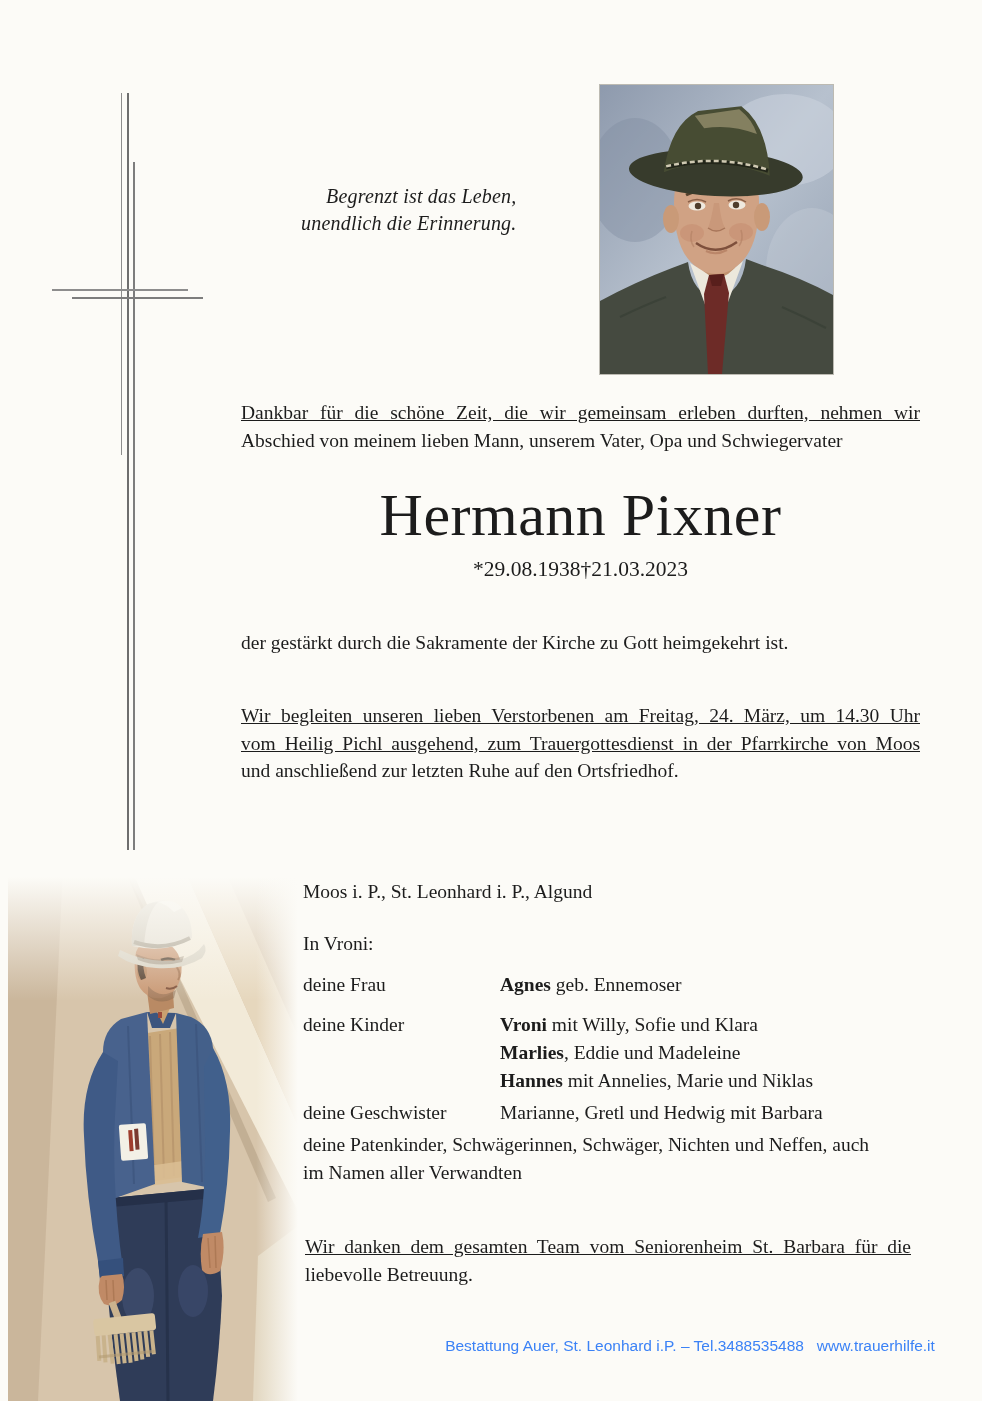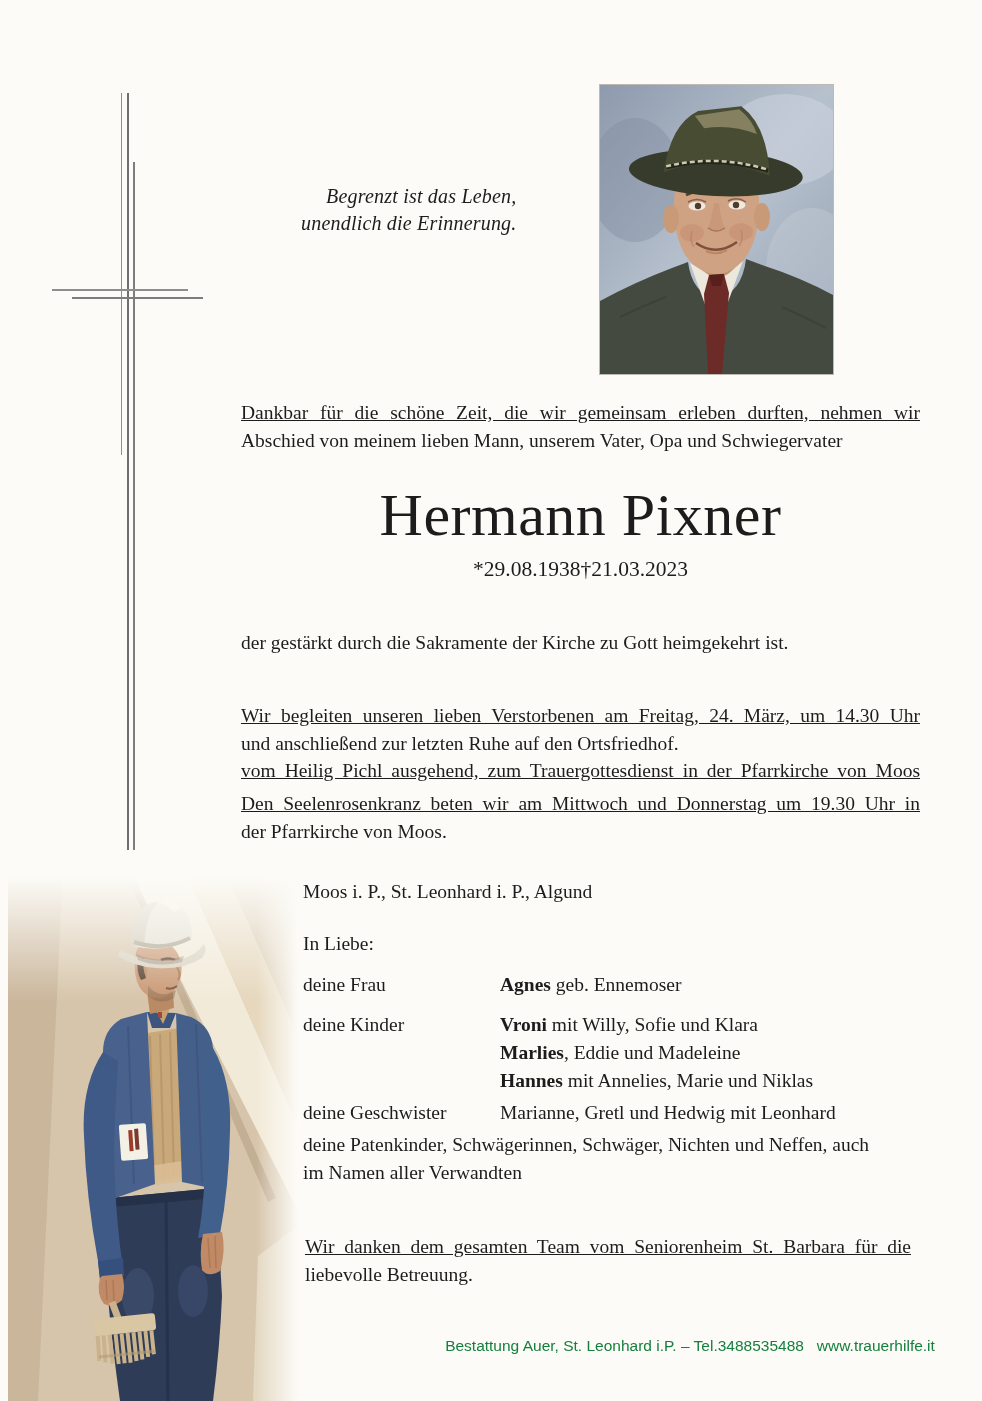--- a/index.html
+++ b/index.html
@@ -35,21 +35,21 @@
   }
   .dates .death{font-family:Liberation Serif, serif;}
   .indent-col{left:303px;font-size:19.5px;line-height:27.5px;}
   .fam-label{position:absolute;left:303px;font-size:19.5px;line-height:28px;}
   .fam-val{position:absolute;left:500px;font-size:19.5px;line-height:28px;}
   .b{font-weight:bold;}
   .footer{
     left:400px;top:1337px;width:580px;
     font-family:"Liberation Sans", sans-serif;
     font-size:15.5px;text-align:center;white-space:pre;
-    color:#15803d;
+    color:#3b82f6;
   }
   
   .portrait{
     left:600px;top:85px;width:233px;height:289px;
     outline:1px solid #bcbab2;
   }
   .portrait svg{display:block;width:100%;height:100%;}
   .worker{left:8px;top:866px;width:290px;height:535px;}
   .worker svg{display:block;width:100%;height:100%;}
   .fade-top{
@@ -142,52 +142,48 @@
   <div class="abs dates">
     <span class="birth">*29.08.1938</span><span class="death">†21.03.2023</span>
   </div>
 
   <div class="abs body-col" style="top:629px;">
     <span class="line">der gestärkt durch die Sakramente der Kirche zu Gott heimgekehrt ist.</span>
   </div>
 
   <div class="abs body-col" style="top:702px;">
     <span class="line just">Wir begleiten unseren lieben Verstorbenen am Freitag, 24. März, um 14.30 Uhr</span>
+    <span class="line just">vom Heilig Pichl ausgehend, zum Trauergottesdienst in der Pfarrkirche von Moos</span>
     <span class="line">und anschließend zur letzten Ruhe auf den Ortsfriedhof.</span>
-    <span class="line just">vom Heilig Pichl ausgehend, zum Trauergottesdienst in der Pfarrkirche von Moos</span>
-  </div>
-
-  <div class="abs body-col" style="top:790px;">
-    <span class="line just">Den Seelenrosenkranz beten wir am Mittwoch und Donnerstag um 19.30 Uhr in</span>
-    <span class="line">der Pfarrkirche von Moos.</span>
-  </div>
+  </div>
+
 
   <div class="abs indent-col" style="top:878px;">Moos i. P., St. Leonhard i. P., Algund</div>
 
-  <div class="abs indent-col" style="top:930px;">In Liebe:</div>
+  <div class="abs indent-col" style="top:930px;">In Vroni:</div>
 
   <div>
     <div>
       <div class="fam-label" style="top:971px;">deine Frau</div>
       <div class="fam-val" style="top:971px;">
         <span class="b">Agnes</span><span> geb. Ennemoser</span>
       </div>
     </div>
     <div>
       <div class="fam-label" style="top:1011px;">deine Kinder</div>
       <div class="fam-val" style="top:1011px;">
         <div><span class="b">Vroni</span><span> mit Willy, Sofie und Klara</span></div>
         <div><span class="b">Marlies</span><span>, Eddie und Madeleine</span></div>
         <div><span class="b">Hannes</span><span> mit Annelies, Marie und Niklas</span></div>
       </div>
     </div>
     <div>
       <div class="fam-label" style="top:1099px;">deine Geschwister</div>
       <div class="fam-val" style="top:1099px;">
-        <span class="b"></span><span>Marianne, Gretl und Hedwig mit Leonhard</span>
+        <span class="b"></span><span>Marianne, Gretl und Hedwig mit Barbara</span>
       </div>
     </div>
   </div>
 
   <div class="abs indent-col" style="top:1131px;width:615px;">
     <span class="line">deine Patenkinder, Schwägerinnen, Schwäger, Nichten und Neffen, auch</span>
     <span class="line">im Namen aller Verwandten</span>
   </div>
 
   <div class="abs indent-col" style="top:1233px;left:305px;width:606px;">

